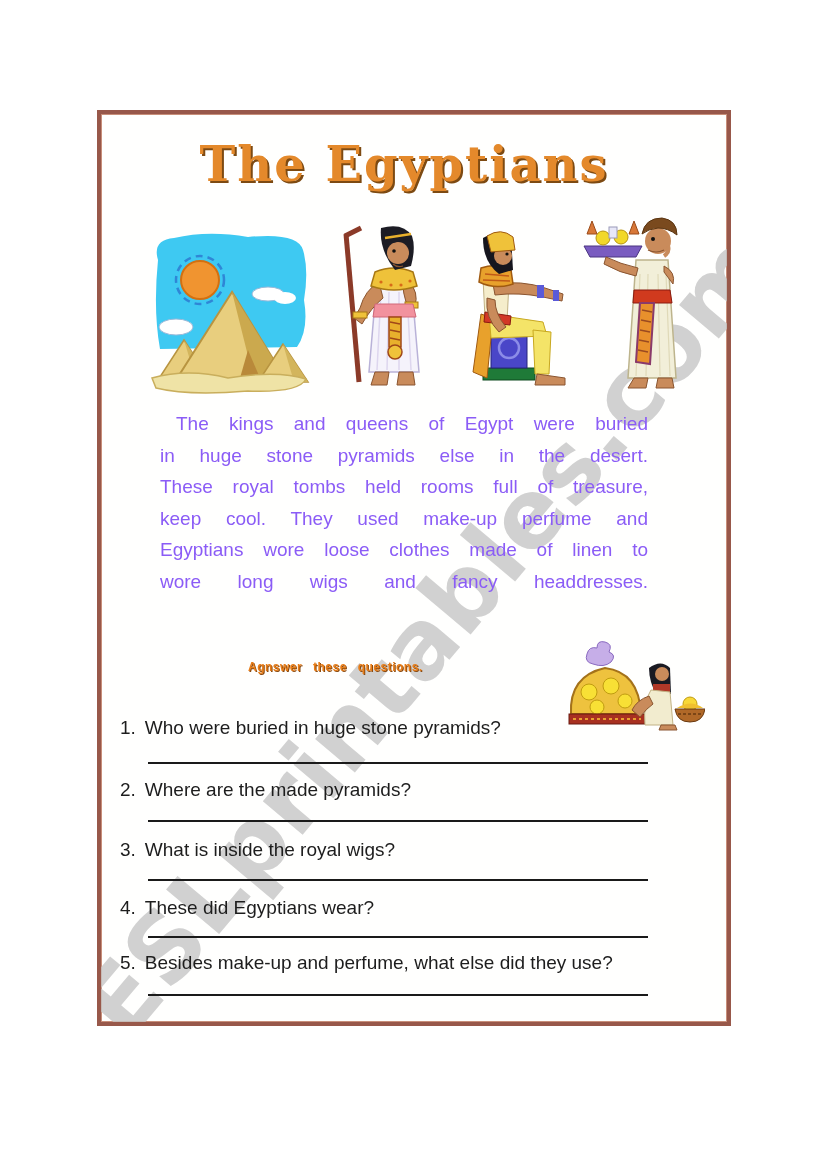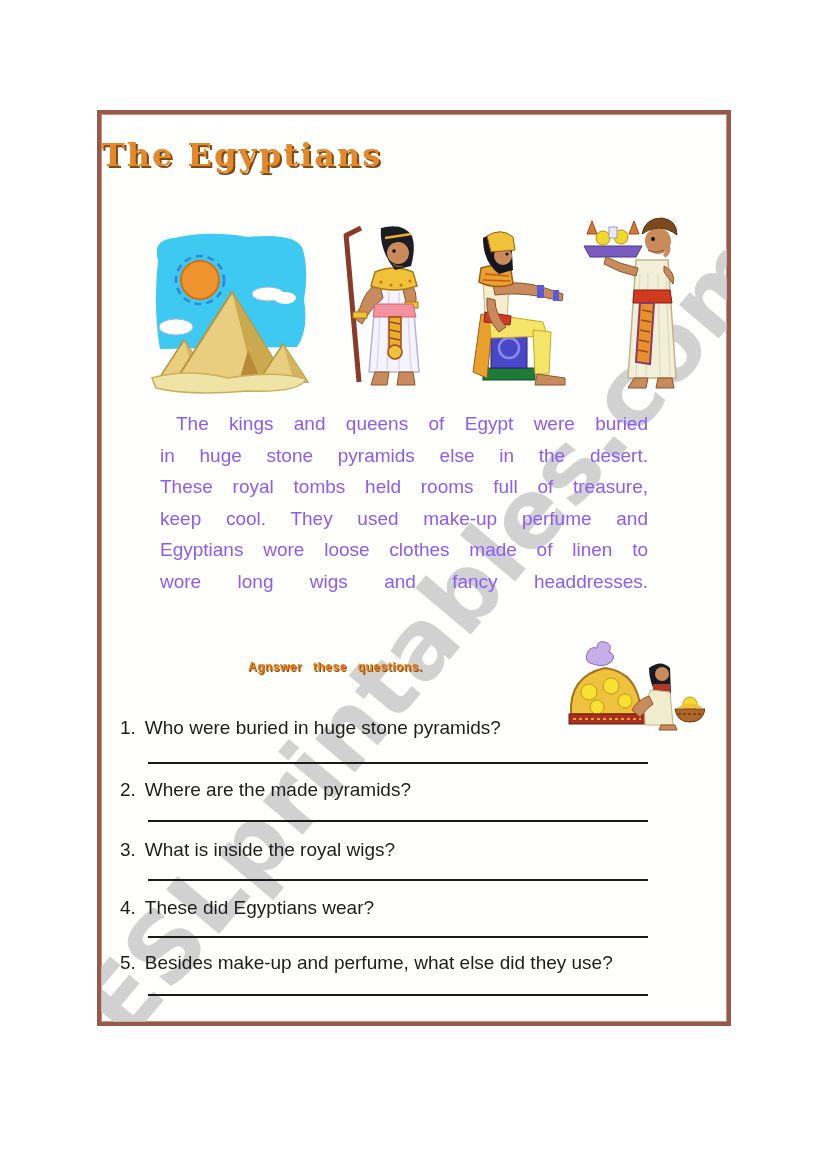--- a/index.html
+++ b/index.html
@@ -22,23 +22,23 @@
     font-family: "DejaVu Sans", sans-serif;
     font-weight: bold; font-size: 95px; letter-spacing: 1px;
     color: #c6c6c6; opacity: 0.8; white-space: nowrap;
     z-index: 0; user-select: none;
   }
 
   .layer { position: absolute; z-index: 1; }
 
   
   .title {
-    left: 0; top: 22px; width: 606px; text-align: left;
+    left: 0; top: 22px; width: 606px; text-align: center;
     font-family: "DejaVu Serif", serif; font-weight: bold;
-    font-size: 32px; letter-spacing: 2px; color: #e4892b;
+    font-size: 48px; letter-spacing: 2px; color: #e4892b;
     text-shadow: 2px 2px 0 #7d4a12;
   }
 
   
   .illus { line-height: 0; }
   .illus svg { width: 100%; height: 100%; }
   .illus-pyramids { left: 47px;  top: 114px; width: 162px; height: 169px; }
   .illus-man      { left: 214px; top: 106px; width: 117px; height: 172px; }
   .illus-queen    { left: 346px; top: 108px; width: 125px; height: 170px; }
   .illus-servant  { left: 475px; top:  98px; width: 130px; height: 180px; }

